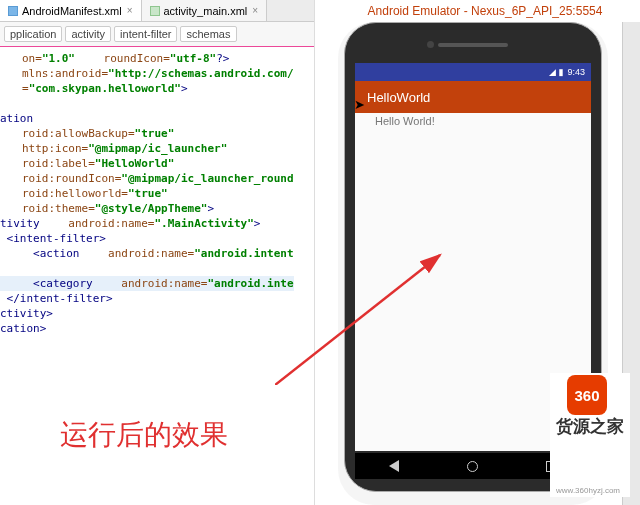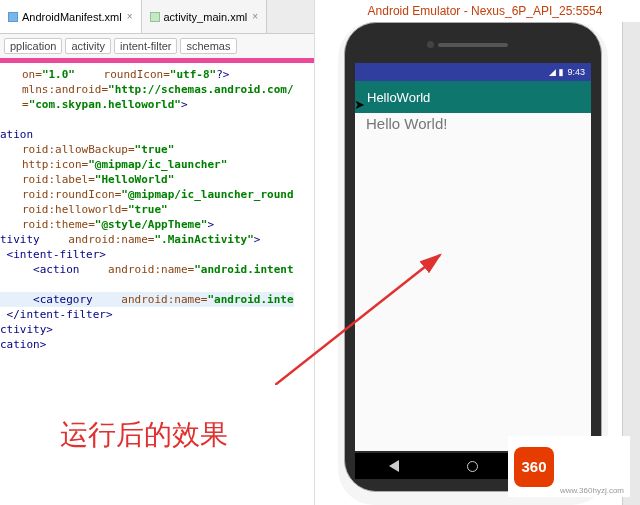--- a/index.html
+++ b/index.html
@@ -1,47 +1,47 @@
 <!DOCTYPE html>
 <html><head>
 <meta charset="utf-8">
 <style>
   * { margin: 0; padding: 0; box-sizing: border-box; }
   body { width: 640px; height: 505px; font-family: "Helvetica Neue", Arial, sans-serif; background: #fff; position: relative; overflow: hidden; }
   .left-pane { position: absolute; left: 0; top: 0; width: 315px; height: 505px; background: #fff; border-right: 1px solid #ddd; }
-  .tabs { display: flex; border-bottom: 1px solid #ccc; height: 34px; background: #ececec; font-size: 11px; }
+  .tabs { display: flex; border-bottom: 1px solid #ccc; height: 22px; background: #ececec; font-size: 11px; }
   .tab { display: flex; align-items: center; padding: 0 8px; border-right: 1px solid #ccc; background: #f5f5f5; cursor: pointer; }
   .tab.active { background: #fff; }
   .tab-icon-sq { width: 10px; height: 10px; background: #7bb6e8; margin-right: 4px; border: 1px solid #5a9bd4; }
   .tab-icon-xml { width: 10px; height: 10px; background: #c9e6c9; margin-right: 4px; border: 1px solid #8fc68f; }
   .tab-close { margin-left: 5px; color: #888; font-size: 10px; }
-  .breadcrumb { display: flex; gap: 3px; padding: 4px; font-size: 11px; background: #f7f7f7; border-bottom: 5px solid #ec4899; }
+  .breadcrumb { display: flex; gap: 3px; padding: 4px; font-size: 11px; background: #f7f7f7; border-bottom: 1px solid #ec4899; }
   .bc-item { border: 1px solid #ccc; padding: 1px 5px; border-radius: 2px; background: #fff; color: #444; }
   .code { font-family: Menlo, Consolas, monospace; font-size: 11px; line-height: 15px; padding: 4px 0 0 0; white-space: pre; overflow: hidden; }
   .o { color: #000080; } 
   .a { color: #8b4513; padding-left: 22px; } 
   .v { color: #008000; font-weight: bold; } 
   .hl { background: #e6f0fa; display: inline-block; }
   .emu-title { position: absolute; top: 4px; left: 345px; width: 280px; text-align: center; font-size: 12px; color: #c2410c; }
   .emulator { position: absolute; top: 22px; left: 344px; width: 258px; height: 470px; background: #2b2b2b; border-radius: 32px; border: 1px solid #aaa; }
   .emu-outer { position: absolute; top: 22px; left: 338px; width: 270px; height: 483px; background: #bbb; border-radius: 36px; opacity: 0.15; }
   .speaker { position: absolute; top: 20px; left: 50%; transform: translateX(-50%); width: 70px; height: 4px; background: #555; border-radius: 2px; }
   .camera { position: absolute; top: 18px; left: 82px; width: 7px; height: 7px; background: #444; border-radius: 50%; }
   .screen { position: absolute; top: 40px; left: 10px; right: 10px; bottom: 40px; background: #fafafa; overflow: hidden; }
   .statusbar { height: 18px; background: #303f9f; color: #fff; display: flex; justify-content: flex-end; align-items: center; font-size: 9px; padding: 0 6px; gap: 4px; }
-  .appbar { height: 22px; background: #0f766e; color: #fff; display: flex; align-items: center; padding: 16px 12px; font-size: 13px; font-weight: 500; }
-  .content { padding: 2px 11px; font-size: 15px; color: #777; }
+  .appbar { height: 22px; background: #c2410c; color: #fff; display: flex; align-items: center; padding: 16px 12px; font-size: 13px; font-weight: 500; }
+  .content { padding: 2px 20px; font-size: 11px; color: #777; }
   .cursor { position: absolute; top: 97px; left: 354px; font-size: 13px; color: #000; }
   .navbar { position: absolute; bottom: 12px; left: 10px; right: 10px; height: 26px; background: #000; display: flex; justify-content: space-around; align-items: center; }
   .nav-back { width: 0; height: 0; border-top: 6px solid transparent; border-bottom: 6px solid transparent; border-right: 10px solid #ccc; }
   .nav-home { width: 11px; height: 11px; border: 1px solid #ccc; border-radius: 50%; }
   .nav-recent { width: 11px; height: 11px; border: 1px solid #ccc; }
   .annotation { position: absolute; top: 416px; left: 60px; color: #e03030; font-size: 28px; font-family: "SimSun","Songti SC",serif; }
   .arrow { position: absolute; top: 245px; left: 275px; width: 180px; height: 140px; pointer-events: none; }
-  .watermark { position: absolute; bottom: 8px; right: 10px; display: flex; align-items: center; background: #fff; padding: 2px 6px; }
+  .watermark { position: absolute; bottom: 8px; right: 10px; display: flex; align-items: center; background: #fff; padding: 2px 6px; flex-direction: column; }
   .wm-badge { width: 40px; height: 40px; background: #e63c00; color: #fff; border-radius: 8px; font-weight: bold; font-size: 15px; display: flex; align-items: center; justify-content: center; margin-right: 6px; }
   .wm-text { font-size: 17px; font-weight: bold; color: #333; }
   .wm-sub { font-size: 8px; color: #999; margin-top: 48px; }
   .panel-right { position: absolute; right: 0; top: 22px; width: 18px; height: 483px; background: #e8e8e8; border-left: 1px solid #ccc; }
 </style>
 </head>
 <body>
 
 <div class="left-pane">
   <div class="tabs">
@@ -119,15 +119,16 @@
   <line x1="0" y1="140" x2="165" y2="10" stroke="#e03030" stroke-width="2.5" marker-end="url(#ah)"></line>
 </svg>
 
 <div class="annotation">运行后的效果</div>
 
 <div class="panel-right"></div>
 
 <div class="watermark">
   <div class="wm-badge">360</div>
   <div>
+    <div class="wm-text">货源之家</div>
     <div class="wm-sub">www.360hyzj.com</div>
   </div>
 </div>
 
 </body></html>

